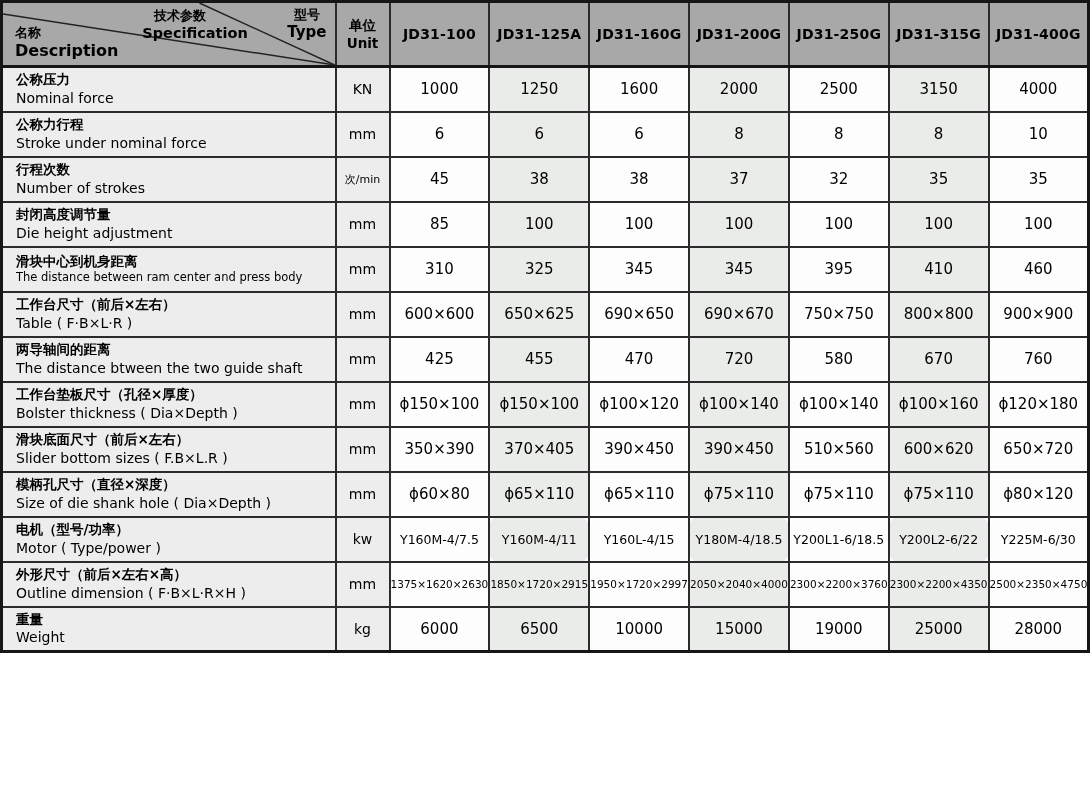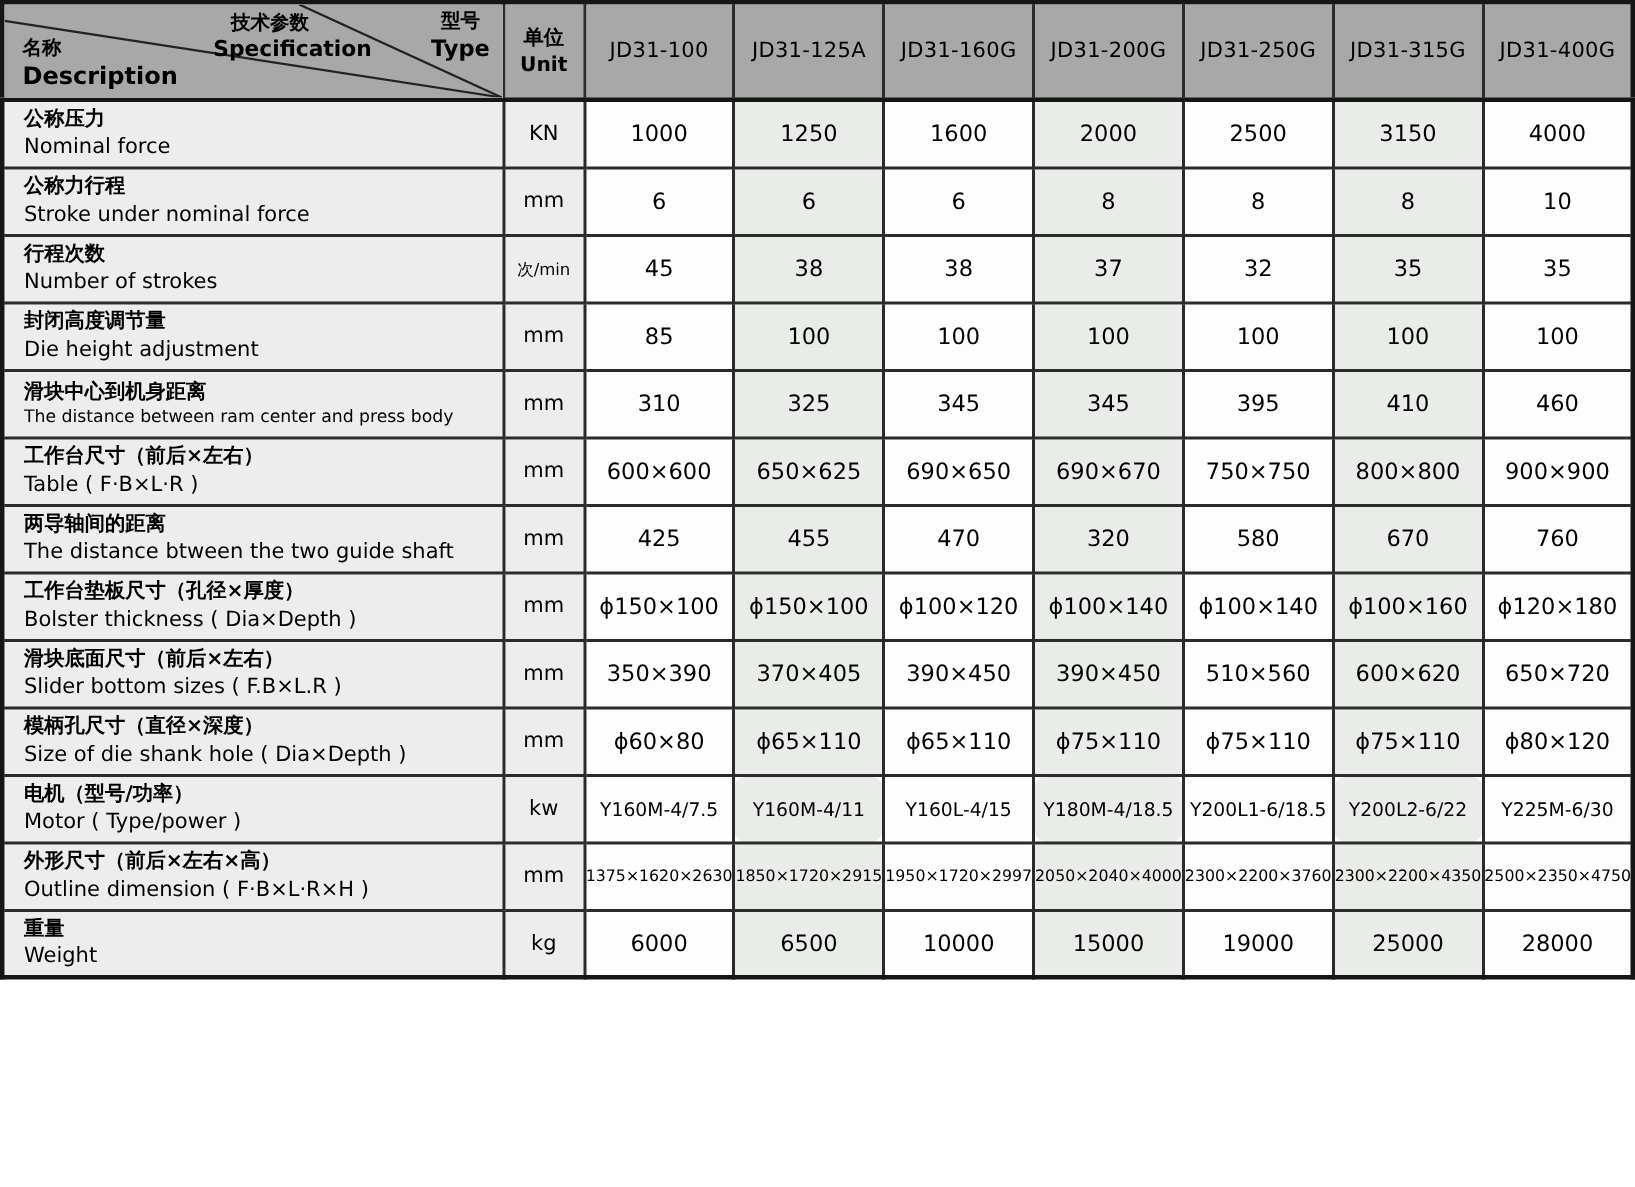--- a/index.html
+++ b/index.html
@@ -10,21 +10,21 @@
   }
   table.spec-table{
     border-collapse:collapse;table-layout:fixed;
     width:1090px;border:3px solid #161616;
   }
   col.c-name{width:334px;}
   col.c-unit{width:54px;}
   th,td{border:2px solid #2b2b2b;padding:0;overflow:hidden;}
   thead th{height:62px;background:#a8a8a8;vertical-align:middle;}
   thead tr{border-bottom:3px solid #161616;}
-  th.model{font-size:14px;font-weight:normal;letter-spacing:0.2px;}
+  th.model{font-size:14px;font-weight:bold;letter-spacing:0.2px;}
   
   th.corner{position:relative;padding:0;}
   .diag{position:absolute;left:0;top:0;width:100%;height:100%;display:block;}
   .diag line{stroke:#222222;stroke-width:1.6;}
   .corner .grp{position:absolute;line-height:1.25;font-weight:bold;}
   .spec-lab{top:5px;left:98px;width:158px;text-align:center;}
   .spec-lab .l1{font-size:13px;}
   .spec-lab .l2{font-size:14.5px;padding-left:30px;}
   .type-lab{top:4px;right:8px;text-align:center;}
   .type-lab .l1{font-size:13px;}
@@ -182,21 +182,21 @@
         </tr>
         <tr class="spec-row">
     <td class="label">
       <div class="zh">两导轴间的距离</div>
       <div class="en">The distance btween the two guide shaft</div>
     </td>
     <td class="unit">mm</td>
   <td class="val">425</td>
           <td class="val stripe">455</td>
           <td class="val">470</td>
-          <td class="val stripe">320</td>
+          <td class="val stripe">720</td>
           <td class="val">580</td>
           <td class="val stripe">670</td>
           <td class="val">760</td>
         </tr>
         <tr class="spec-row">
     <td class="label">
       <div class="zh">工作台垫板尺寸（孔径×厚度）</div>
       <div class="en">Bolster thickness ( Dia×Depth )</div>
     </td>
     <td class="unit">mm</td>

